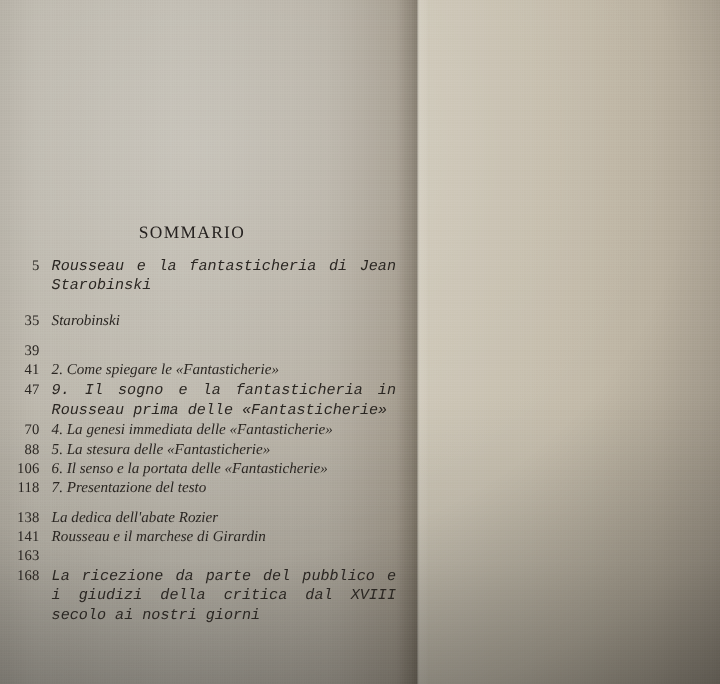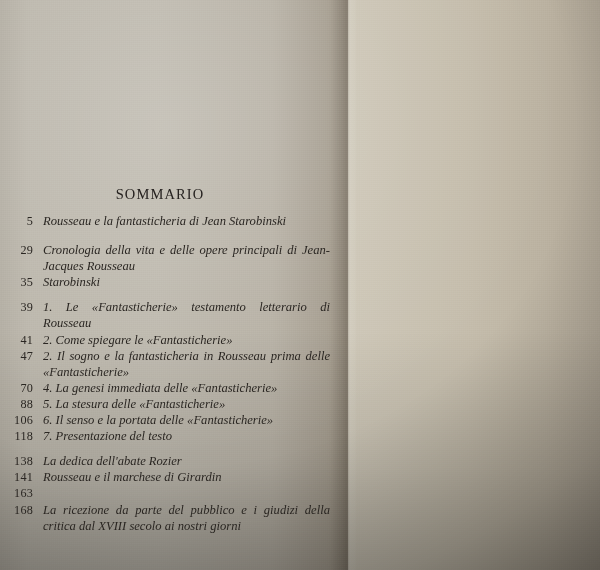--- a/index.html
+++ b/index.html
@@ -123,20 +123,21 @@
     font-style: normal;
     font-size: 12.2px;
     letter-spacing: 0.2px;
   }
   .entry .label {
     flex: 1 1 auto;
     font-style: italic;
   }
   .entry.justify .label {
     text-align: justify;
+    font-family: Liberation Mono, monospace;
   }
 
   
   #col-left .entry .num   { width: 33px; margin-right: 10px; }
   #col-left .entry .label { width: 262px; }
   #col-left .entry        { margin-bottom: 0px; }
 
   .gap-sm { height: 9px; }
   .gap-md { height: 13px; }
 
@@ -158,46 +159,41 @@
 
     <div id="left-body">
 
       <div class="entry justify">
         <span class="num">5</span>
         <span class="label">Rousseau e la fantasticheria di Jean Starobinski</span>
       </div>
 
       <div class="gap-md"></div>
 
-      <div class="entry justify">
-        <span class="num">29</span>
-        <span class="label">Cronologia della vita e delle opere principali di Jean-Jacques Rousseau</span>
-      </div>
 
       <div class="entry">
         <span class="num">35</span>
         <span class="label">Starobinski</span>
       </div>
 
       <div class="gap-sm"></div>
 
 
       <div class="entry justify">
         <span class="num">39</span>
-        <span class="label">1. Le «Fantasticherie» testamento letterario di Rousseau</span>
       </div>
 
       <div class="entry">
         <span class="num">41</span>
         <span class="label">2. Come spiegare le «Fantasticherie»</span>
       </div>
 
       <div class="entry justify">
         <span class="num">47</span>
-        <span class="label">2. Il sogno e la fantasticheria in Rousseau prima delle «Fantasticherie»</span>
+        <span class="label">9. Il sogno e la fantasticheria in Rousseau prima delle «Fantasticherie»</span>
       </div>
 
       <div class="entry">
         <span class="num">70</span>
         <span class="label">4. La genesi immediata delle «Fantasticherie»</span>
       </div>
 
       <div class="entry">
         <span class="num">88</span>
         <span class="label">5. La stesura delle «Fantasticherie»</span>

